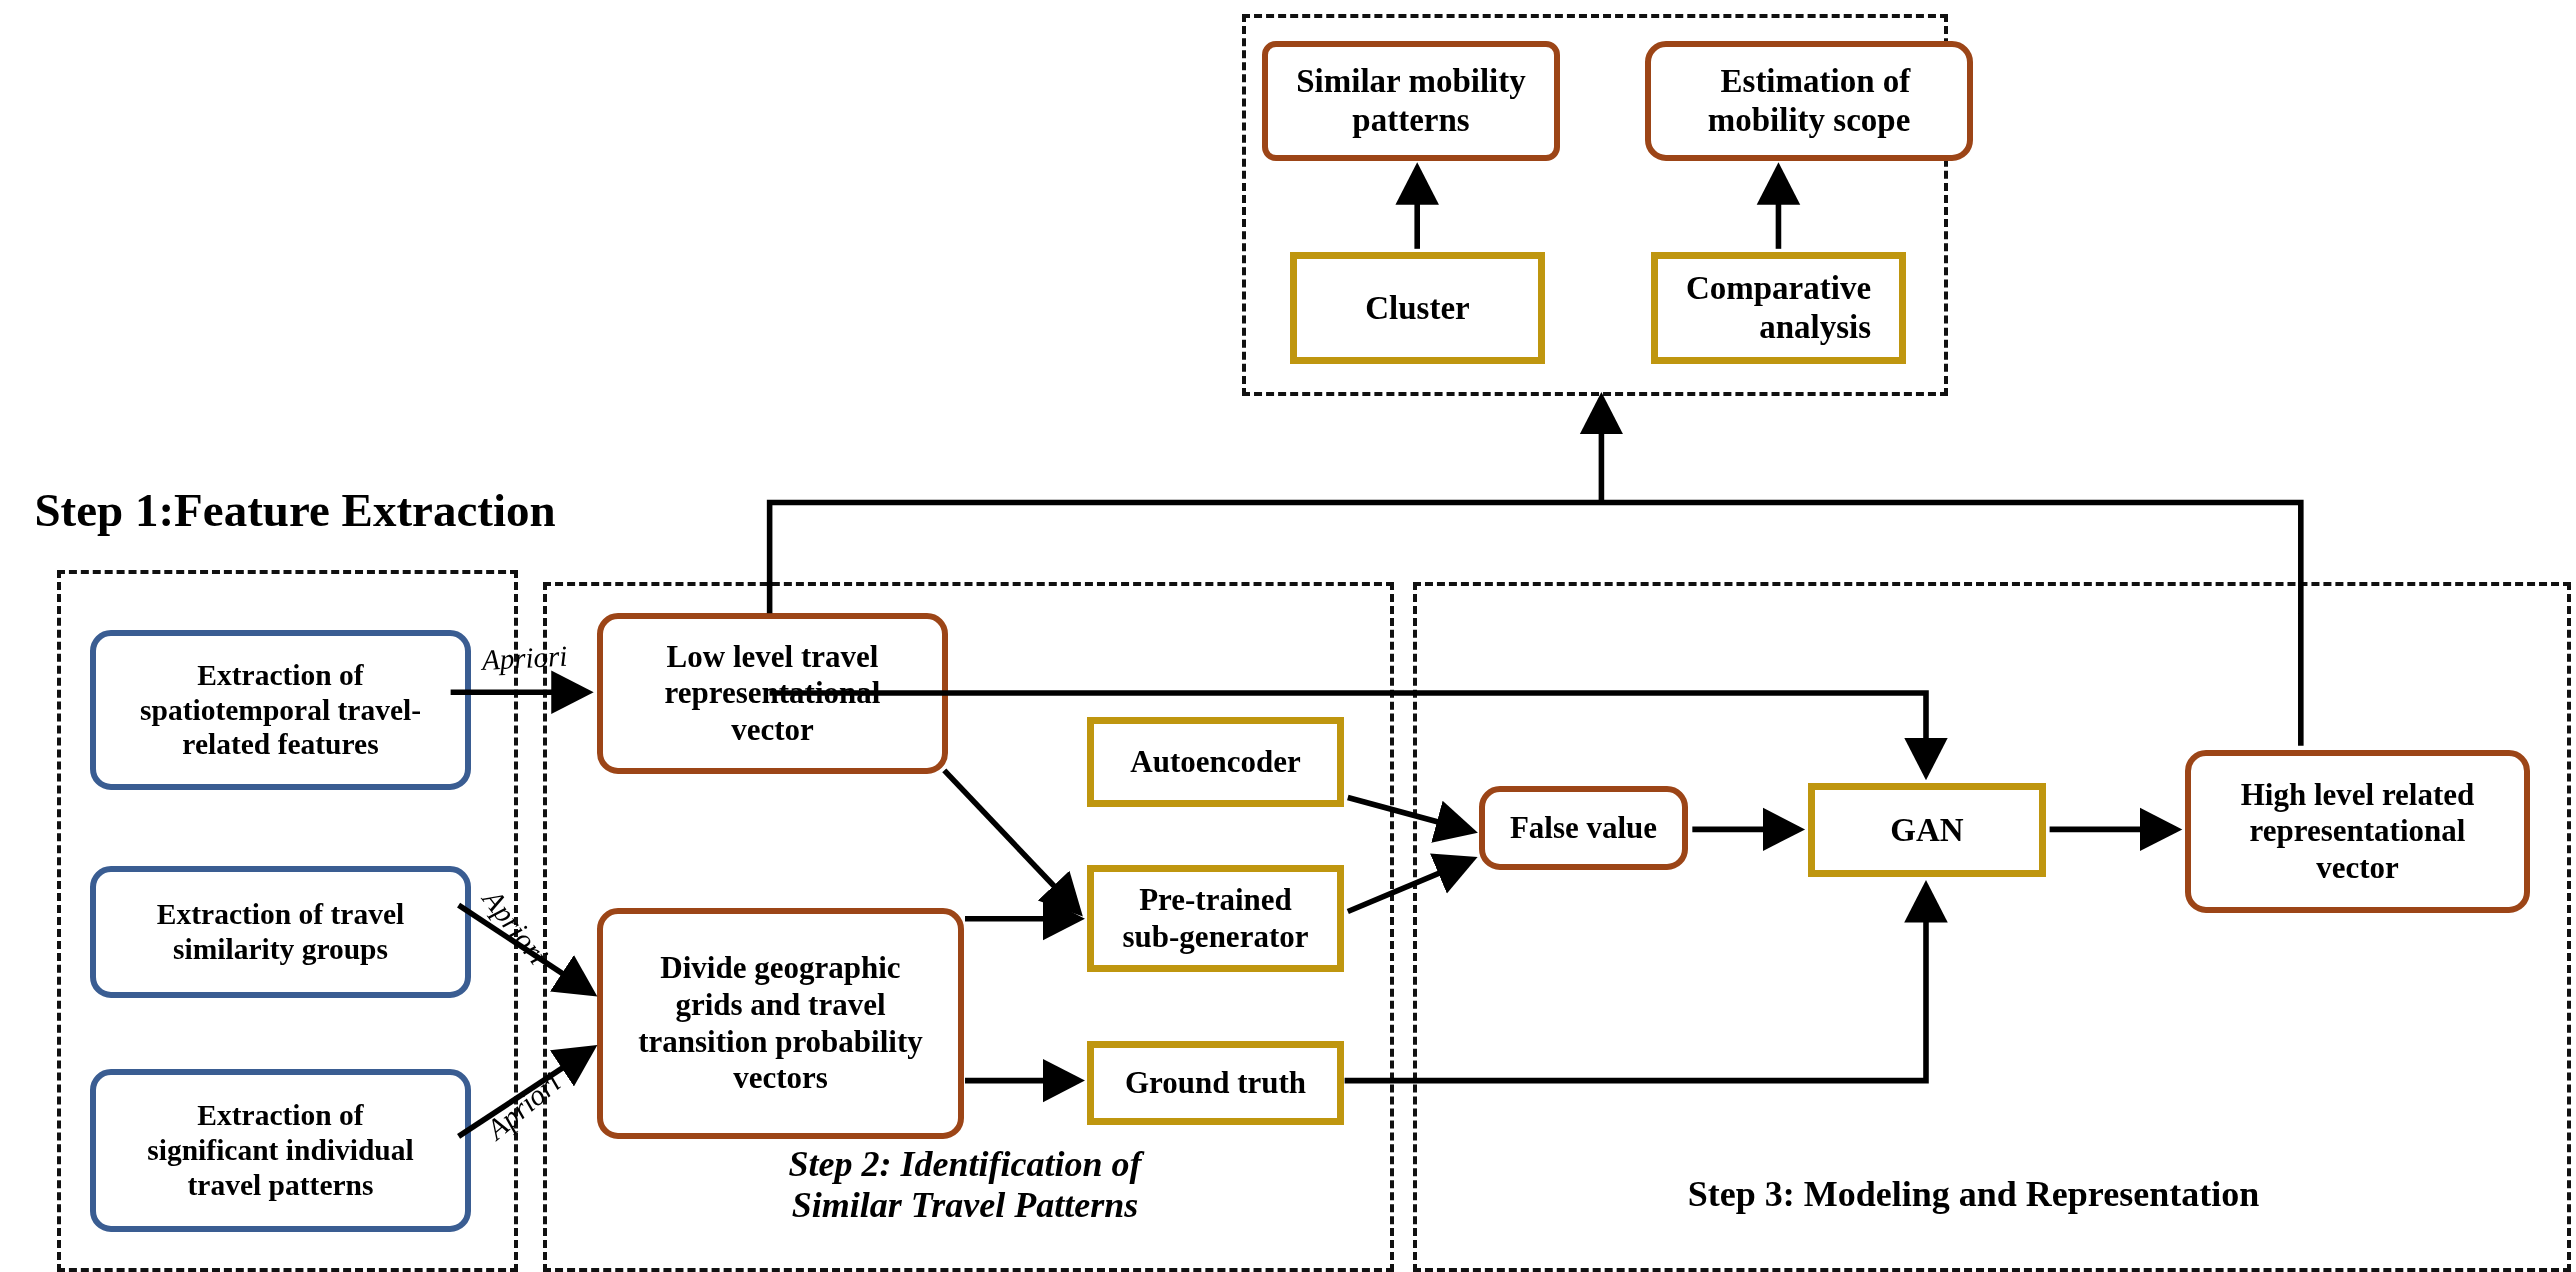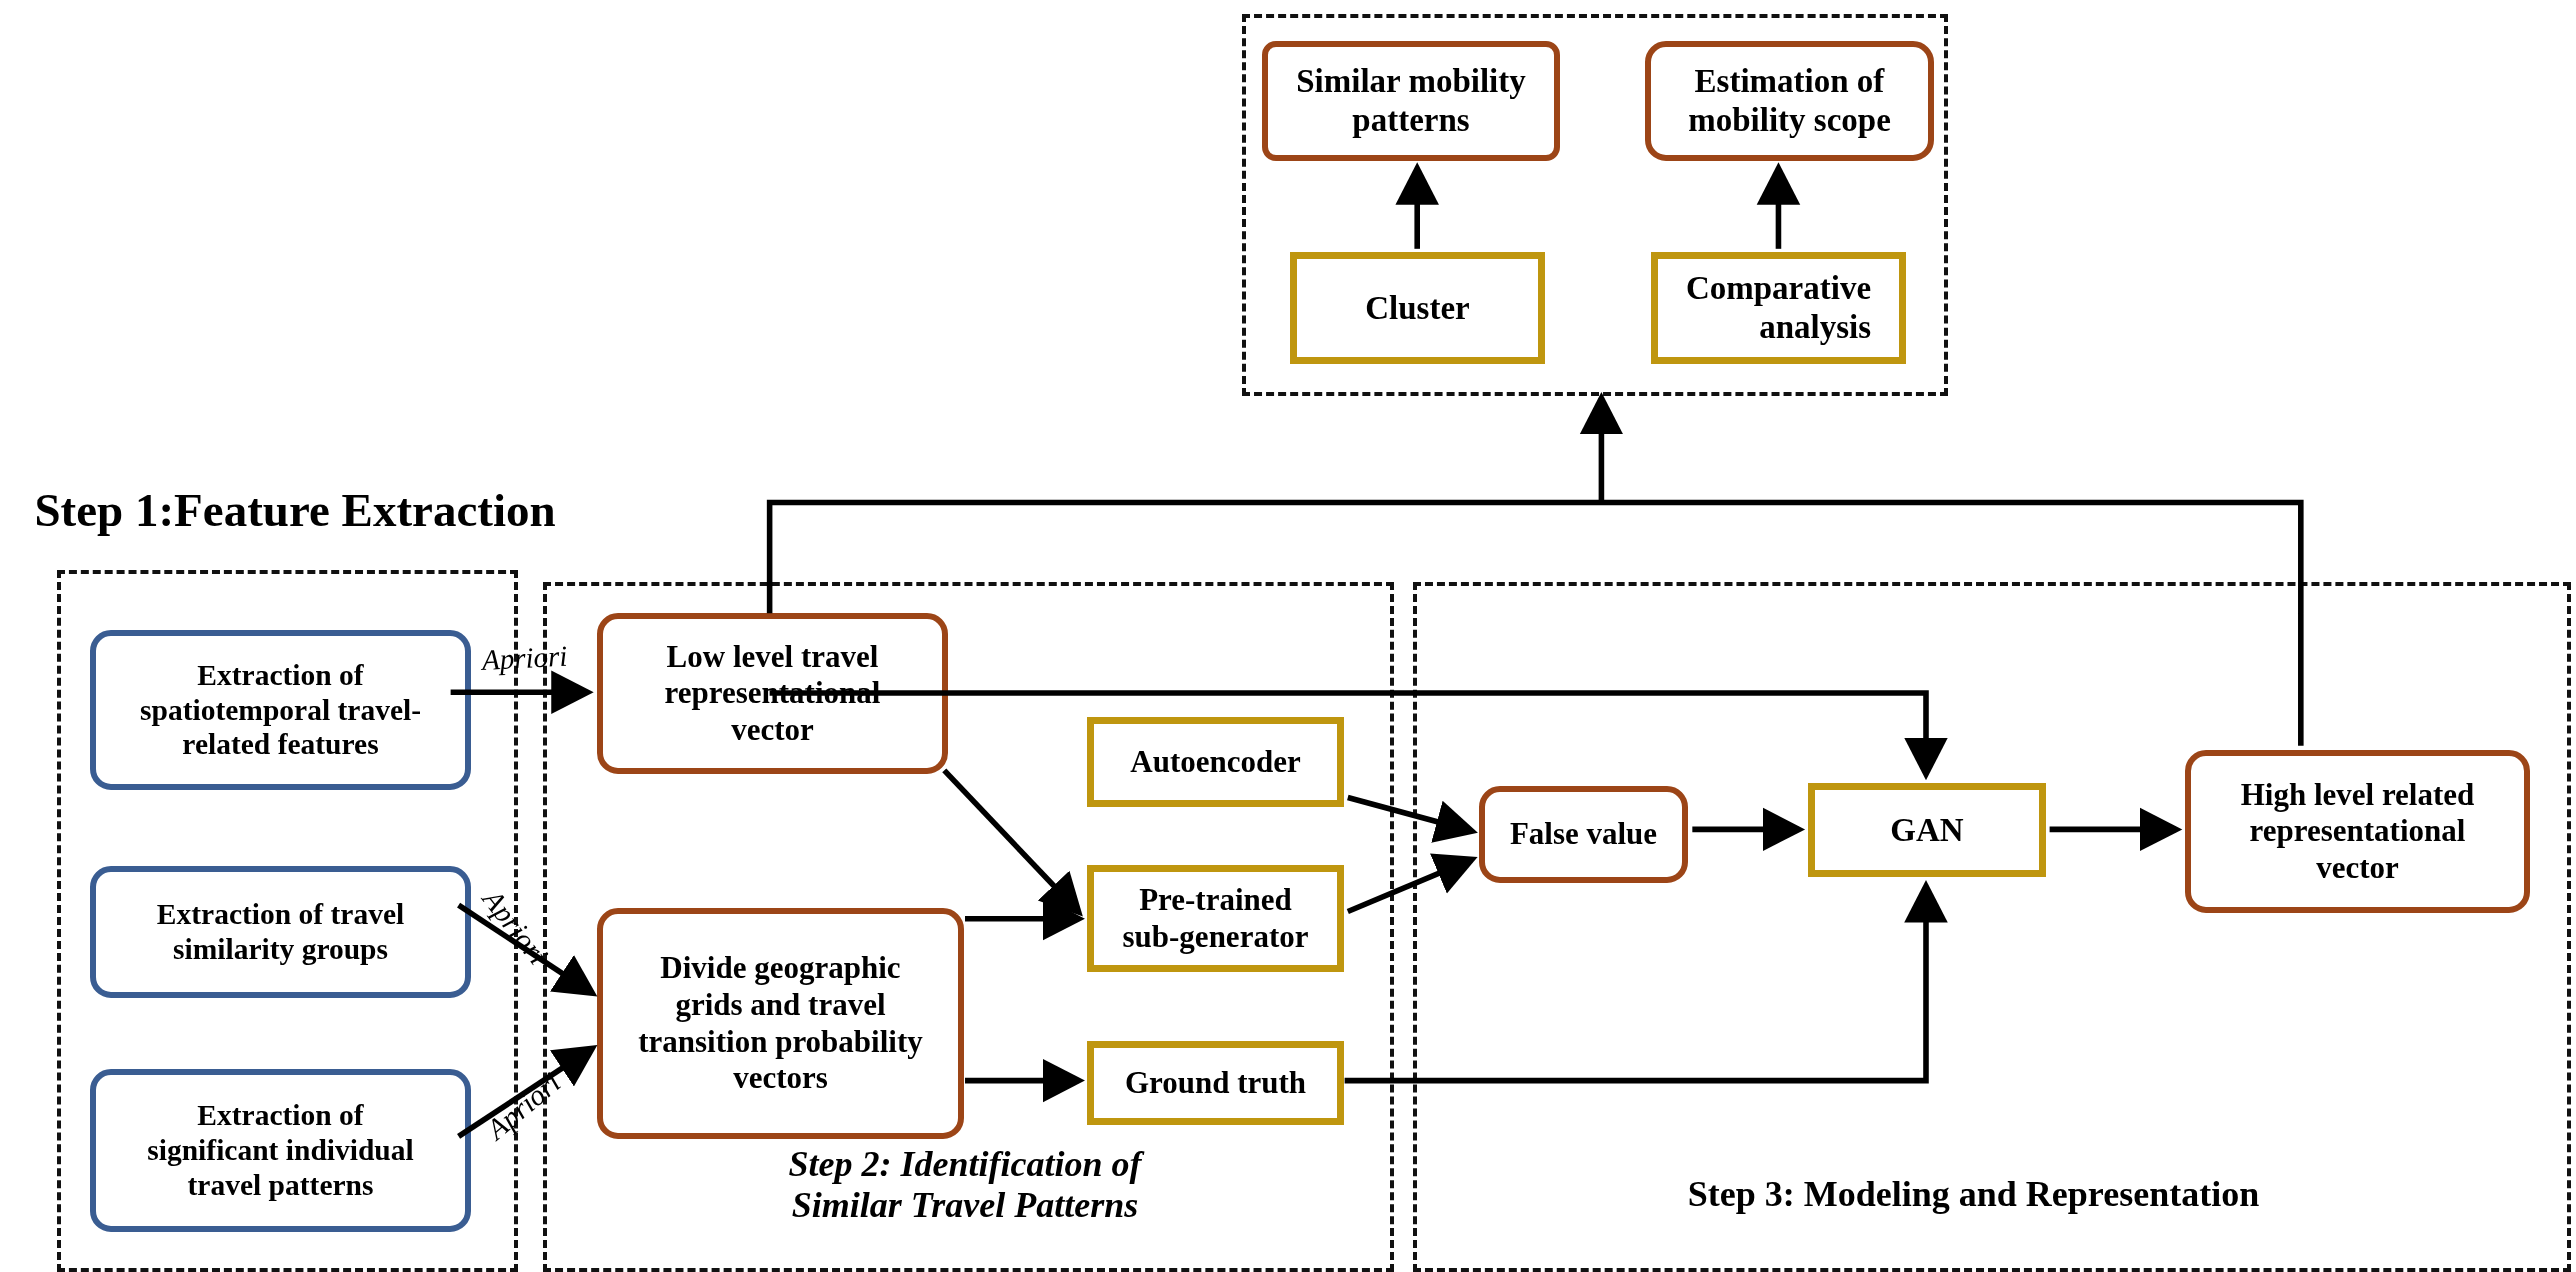--- a/index.html
+++ b/index.html
@@ -35,21 +35,21 @@
   <div class="steplabel" style="left:8px;top:483px;width:574px;font-size:47px;text-align:center;">Step 1:Feature Extraction</div>
 
   <div class="steplabel" style="left:606px;top:1144px;width:718px;font-size:36px;font-style:italic;">Step 2: Identification of
 Similar Travel Patterns</div>
 
   <div class="steplabel" style="left:1515px;top:1174px;width:917px;font-size:36px;">Step 3: Modeling and Representation</div>
 
   <div class="node rounded" style="left:1262px;top:41px;width:298px;height:120px;font-size:33px;white-space:pre-line;border-radius:14px;">Similar mobility
 patterns</div>
 
-  <div class="node rounded" style="left:1645px;top:41px;width:289px;height:120px;font-size:33px;white-space:pre-line;">Estimation of
+  <div class="node rounded" style="left:1645px;top:41px;width:328px;height:120px;font-size:33px;white-space:pre-line;text-align:right;">Estimation of
 mobility scope</div>
 
   <div class="node gold" style="left:1290px;top:252px;width:255px;height:112px;font-size:33px;white-space:pre-line;">Cluster</div>
 
   <div class="node gold" style="left:1651px;top:252px;width:255px;height:112px;font-size:33px;white-space:pre-line;text-align:right;">Comparative
 analysis</div>
 
   <div class="node blue" style="left:90px;top:606px;width:381px;height:160px;font-size:29.5px;white-space:pre-line;">Extraction of
 spatiotemporal travel-
 related  features</div>
@@ -70,21 +70,21 @@
 transition probability
 vectors</div>
 
   <div class="node gold" style="left:1087px;top:717px;width:257px;height:90px;font-size:31px;white-space:pre-line;">Autoencoder</div>
 
   <div class="node gold" style="left:1087px;top:865px;width:257px;height:107px;font-size:31px;white-space:pre-line;">Pre-trained
 sub-generator</div>
 
   <div class="node gold" style="left:1087px;top:1041px;width:257px;height:84px;font-size:31px;white-space:pre-line;">Ground truth</div>
 
-  <div class="node rounded" style="left:1479px;top:786px;width:209px;height:97px;font-size:31px;white-space:pre-line;">False value</div>
+  <div class="node rounded" style="left:1479px;top:786px;width:209px;height:84px;font-size:31px;white-space:pre-line;">False value</div>
 
   <div class="node gold" style="left:1808px;top:783px;width:238px;height:94px;font-size:33px;white-space:pre-line;">GAN</div>
 
   <div class="node rounded" style="left:2185px;top:750px;width:345px;height:163px;font-size:31px;white-space:pre-line;">High level related
 representational
 vector</div>
 
   <div class="edgelabel" style="left:482px;top:644px;font-size:29px;transform:rotate(-3deg);">Apriori</div>
 
   <div class="edgelabel" style="left:489px;top:877px;font-size:29px;transform:rotate(52deg);">Apriori</div>

